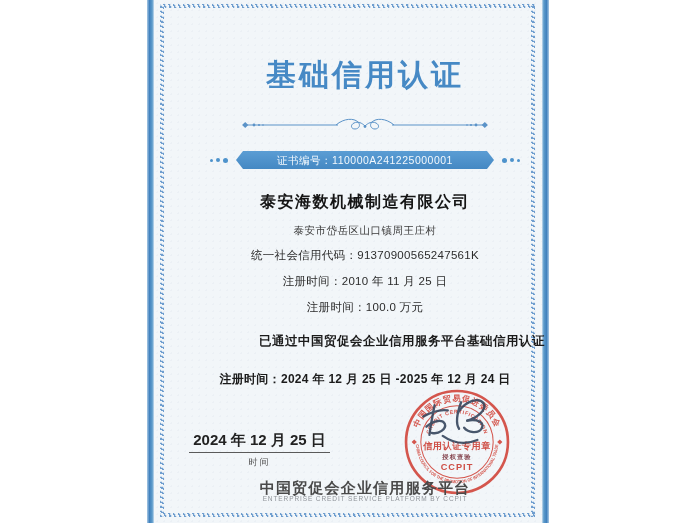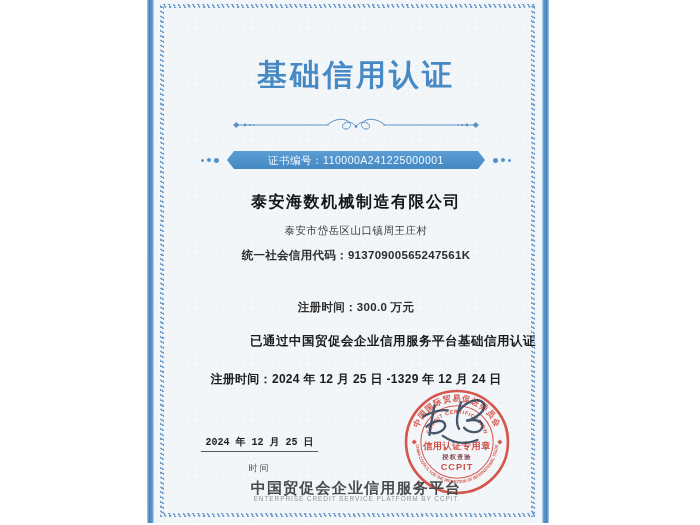--- a/index.html
+++ b/index.html
@@ -15,40 +15,40 @@
   
   .chain{position:absolute;left:13px;right:14px;top:4px;bottom:6px;pointer-events:none;}
   .chain i{position:absolute;display:block;}
   .chain .t,.chain .b{left:0;right:0;height:4px;
       background:repeating-linear-gradient(65deg,#6f9ecf 0 1.4px,rgba(111,158,207,.25) 1.4px 2.3px,transparent 2.3px 4.4px);}
   .chain .t{top:0}.chain .b{bottom:0}
   .chain .l,.chain .r{top:0;bottom:0;width:4px;
       background:repeating-linear-gradient(25deg,#6f9ecf 0 1.4px,rgba(111,158,207,.25) 1.4px 2.3px,transparent 2.3px 4.4px);}
   .chain .l{left:0}.chain .r{right:0}
   
-  .row{position:absolute;left:8px;width:100%;text-align:center;}
+  .row{position:absolute;left:17px;width:100%;text-align:center;}
   .title{top:55px;font-size:30px;font-weight:bold;color:#4689c5;letter-spacing:3px;}
   .flourish-row{top:114px;}
   .ribbon-row{top:151px;display:flex;align-items:center;justify-content:center;gap:8px;}
   .dots{display:flex;align-items:center;gap:3px;}
   .dots b{display:block;border-radius:50%;background:#4e93cc;}
   .d1{width:3px;height:3px}.d2{width:4px;height:4px}.d3{width:5px;height:5px}
   .ribbon{width:258px;height:18px;background:linear-gradient(180deg,#5b9dd4,#4488c3);
       clip-path:polygon(0 50%,7px 0,calc(100% - 7px) 0,100% 50%,calc(100% - 7px) 100%,7px 100%);
       color:#f2f8fd;font-size:10.5px;line-height:18px;letter-spacing:.5px;text-align:center;}
   .company{top:192px;font-size:16px;font-weight:bold;color:#151515;letter-spacing:1.5px;}
   .address{top:224px;font-size:10.5px;font-weight:500;color:#3c3c3c;letter-spacing:.5px;}
-  .field{font-size:11.5px;font-weight:700;color:#2c2c2c;letter-spacing:.3px;}
+  .field{font-size:11.5px;font-weight:400;color:#2c2c2c;letter-spacing:.3px;}
   .f0{top:248px}.f1{top:274px}.f2{top:300px}
   .statement{top:333px;font-size:12.5px;font-weight:bold;color:#1b1b1b;letter-spacing:.5px;margin-left:37px;}
   .validity{top:371px;font-size:12px;font-weight:bold;color:#1b1b1b;letter-spacing:.3px;}
   .date-block{position:absolute;left:40px;top:431px;width:145px;text-align:center;}
-  .date-line{display:inline-block;font-size:10px;font-weight:600;color:#222;
-      border-bottom:1px solid #5a5a5a;padding:0 4px 2px 4px;font-family:Liberation Mono, monospace;}
-  .date-caption{margin-top:10px;font-size:9px;color:#555;letter-spacing:2px;}
+  .date-line{display:inline-block;font-size:15px;font-weight:600;color:#222;
+      border-bottom:1px solid #5a5a5a;padding:0 4px 2px 4px;}
+  .date-caption{margin-top:3px;font-size:9px;color:#555;letter-spacing:2px;}
   .footer-cn{top:479px;font-size:15px;font-weight:600;color:#4a4a4a;letter-spacing:1.2px;}
   .footer-en{top:495px;font-size:6.5px;color:#8f9399;letter-spacing:.9px;}
   
   .seal{position:absolute;left:257px;top:389px;width:106px;height:106px;opacity:.92;}
 </style>
 </head>
 <body>
 
 <div class="stage">
   <div class="paper">
@@ -97,25 +97,26 @@
           <b class="d3"></b>
           <b class="d2"></b>
           <b class="d1"></b>
         </span>
     </div>
 
     <div class="row company">泰安海数机械制造有限公司</div>
     <div class="row address">泰安市岱岳区山口镇周王庄村</div>
 
     <div class="row field f0"><span>统一社会信用代码：</span><span>91370900565247561K</span></div>
-    <div class="row field f2"><span>注册时间：</span><span>300.0 万元</span></div>
+    <div class="row field f1"><span>注册时间：</span><span>2010 年 11 月 25 日</span></div>
+    <div class="row field f2"><span>注册时间：</span><span>100.0 万元</span></div>
 
     <div class="row statement">已通过中国贸促会企业信用服务平台基础信用认证</div>
 
-    <div class="row validity"><span>注册时间：</span><span>2024 年 12 月 25 日 -1329 年 12 月 24 日</span></div>
+    <div class="row validity"><span>注册时间：</span><span>2024 年 12 月 25 日 -2025 年 12 月 24 日</span></div>
 
     <div class="date-block">
       <span class="date-line">2024 年 12 月 25 日</span>
       <div class="date-caption">时间</div>
     </div>
 
     <svg class="seal" viewBox="0 0 104 104">
       <defs>
         <path id="arcTop" d="M 11.5,52 A 40.5,40.5 0 0 1 92.5,52" fill="none"></path>
         <path id="arcBottom" d="M 11.5,52 A 40.5,40.5 0 0 0 92.5,52" fill="none"></path>

